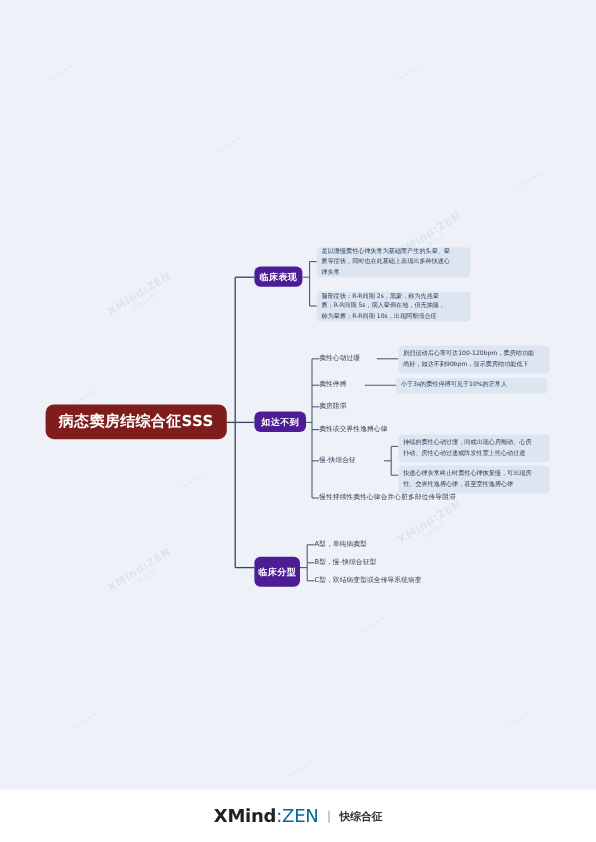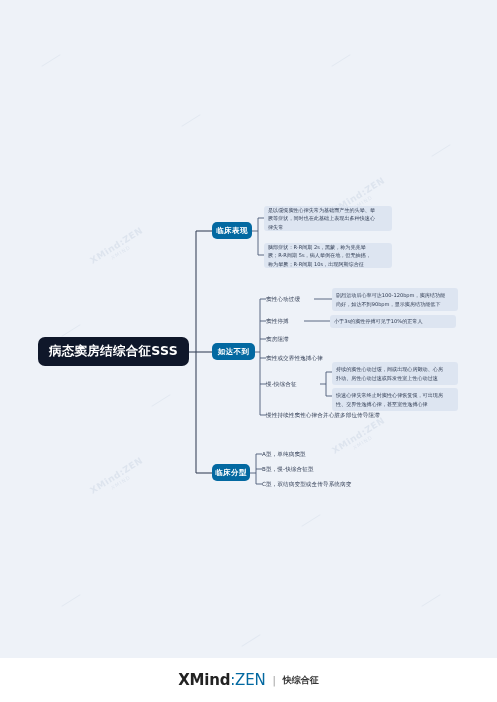--- a/index.html
+++ b/index.html
@@ -51,32 +51,32 @@
   .footer .brand .zen{font-weight:400;color:#0369a1;}
   .footer .sep{color:#999999;font-size:10px;}
   .footer .mode{font-size:9px;color:#333333;font-weight:700;}
 
   
   #map{position:absolute;left:0;top:0;width:497px;height:660px;}
   svg.links{position:absolute;left:0;top:0;width:497px;height:660px;}
   .node{position:absolute;box-sizing:border-box;}
 
   .root{
-    background:#0f172a;
+    background:#7f1d1d;
     color:#ffffff;
     border-radius:7px;
     font-size:12.5px;
     font-weight:700;
     letter-spacing:.3px;
     display:flex;align-items:center;justify-content:center;
     padding:0 6px;
     white-space:nowrap;
   }
   .branch{
-    background:#0369a1;
+    background:#4c1d95;
     color:#ffffff;
     border-radius:5px;
     font-size:7.5px;
     font-weight:700;
     letter-spacing:.4px;
     display:flex;align-items:center;justify-content:center;
     white-space:nowrap;
   }
   .leaf{
     color:#2f3b52;
@@ -247,21 +247,21 @@
       <div>
         <span>快速心律失常终止时窦性心律恢复慢，可出现房</span>
         <span>性、交界性逸搏心律，甚至室性逸搏心律</span>
       </div>
     </div>
 
     <div class="node leaf" style="left:266px;top:409px;height:12px;">
       <span>慢性持续性窦性心律合并心脏多部位传导阻滞</span>
     </div>
 
-    <div class="node branch" style="left:212px;top:464px;width:38px;height:17px;">
+    <div class="node branch" style="left:212px;top:464px;width:38px;height:25px;">
       <span>临床分型</span>
     </div>
 
     <div class="node leaf" style="left:262px;top:448px;height:12px;">
       <span>A型，单纯病窦型</span>
     </div>
     <div class="node leaf" style="left:262px;top:463px;height:12px;">
       <span>B型，慢-快综合征型</span>
     </div>
     <div class="node leaf" style="left:262px;top:478px;height:12px;">

